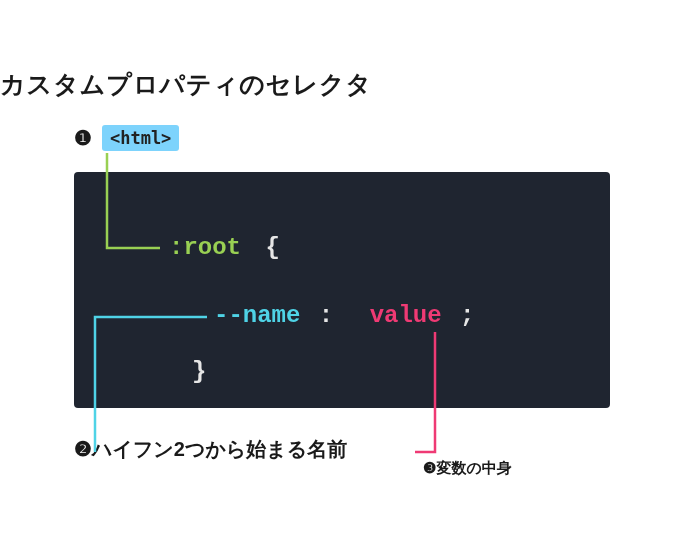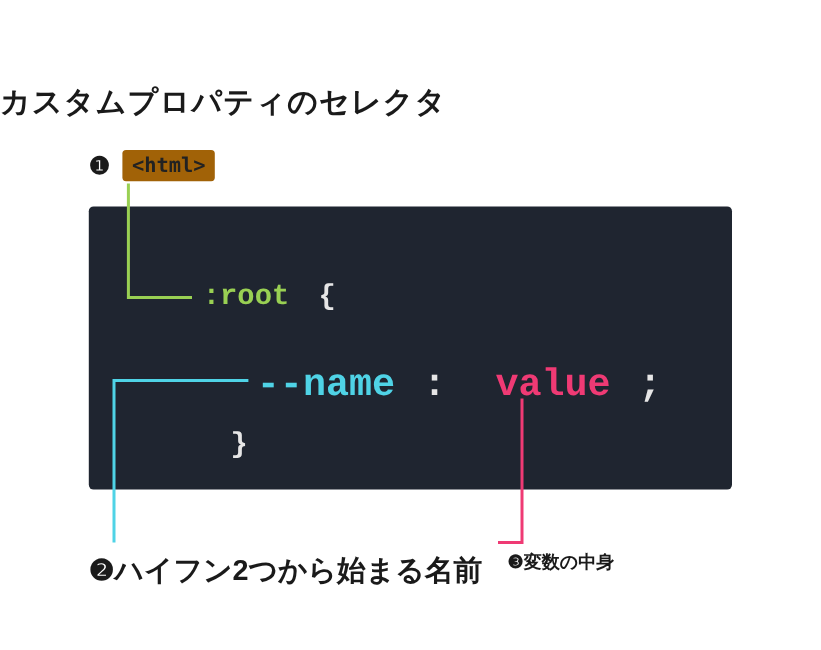--- a/index.html
+++ b/index.html
@@ -34,21 +34,21 @@
     font-weight: 700;
     display: flex;
     align-items: center;
     gap: 6px;
   }
   .co-num {
     display: inline-block;
   }
   .tag-chip {
     display: inline-block;
-    background: #a16207;
+    background: #7dd3fc;
     color: #222;
     font-family: ui-monospace, SFMono-Regular, Menlo, Consolas, monospace;
     font-size: 17px;
     font-weight: 600;
     padding: 3px 8px;
     border-radius: 3px;
     margin-left: 4px;
   }
 
   .codebox {
@@ -70,41 +70,41 @@
     left: 95px;
     font-size: 24px;
   }
   .codebox .selector { color: #99d053; }
   .codebox .brace { color: #e6e6e6; margin-left: 10px; }
 
   .codebox .line2 {
     position: absolute;
     top: 130px;
     left: 140px;
-    font-size: 32px;
+    font-size: 24px;
   }
   .varname { color: #4fd3e6; }
   .colon { color: #e6e6e6; margin: 0 8px 0 4px; }
   .value { color: #ef3a74; margin-left: 14px; }
   .semi { color: #e6e6e6; margin-left: 4px; }
 
   .codebox .line3 {
     position: absolute;
     top: 186px;
     left: 118px;
     font-size: 24px;
     color: #e6e6e6;
   }
 
   
   .co2 {
     position: absolute;
-    top: 459px;
+    top: 436px;
     left: 74px;
-    font-size: 24px;
+    font-size: 20px;
     font-weight: 700;
   }
   .co3 {
     position: absolute;
     top: 459px;
     left: 423px;
     font-size: 15px;
     font-weight: 700;
   }
 

